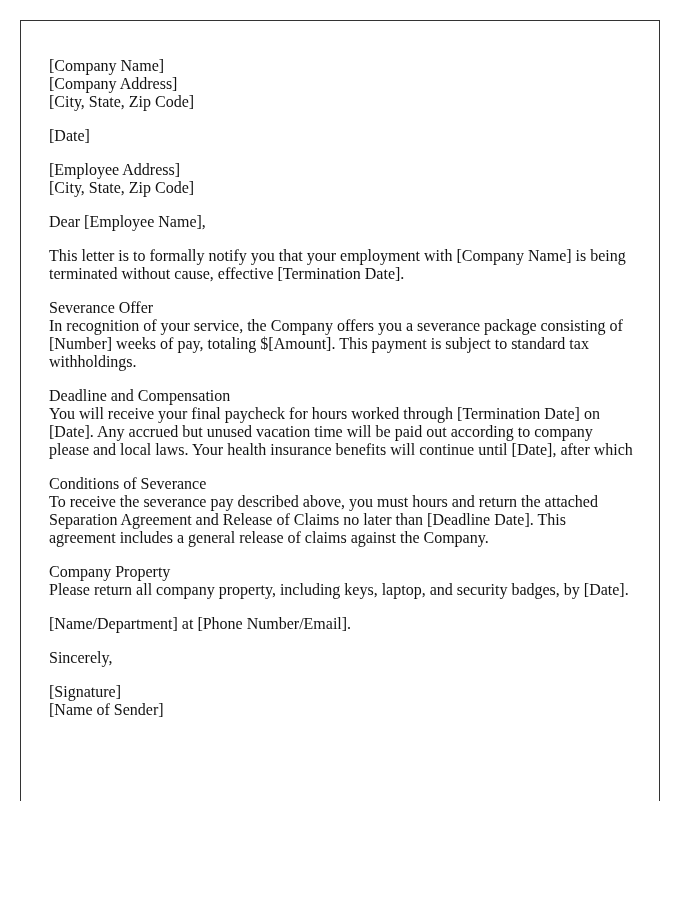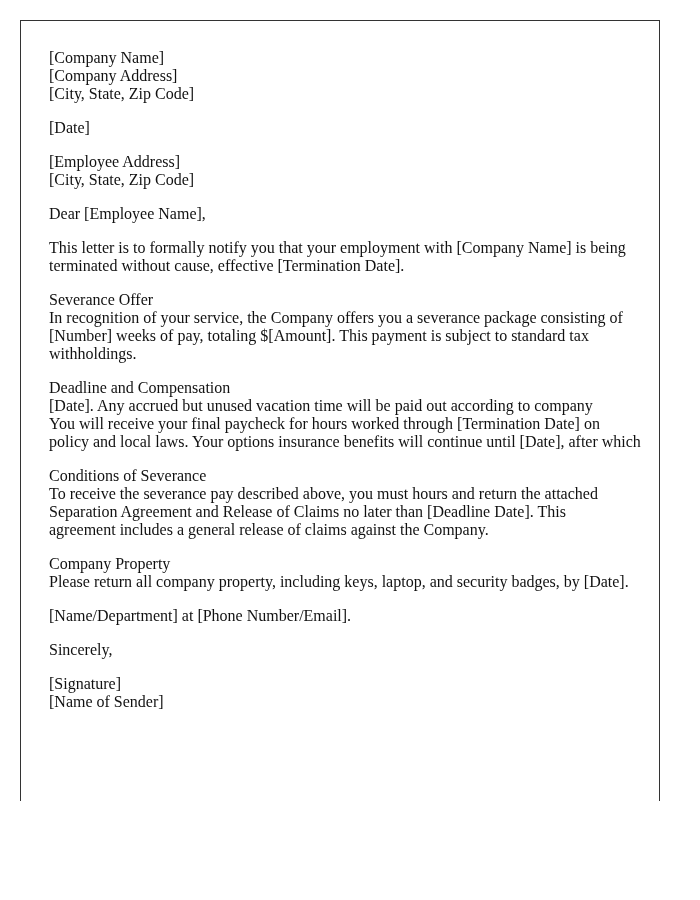--- a/index.html
+++ b/index.html
@@ -9,21 +9,21 @@
       left: 20px; top: 20px;
       width: 640px; height: 781px;
       border-top: 1px solid #333333;
       border-left: 1px solid #333333;
       border-right: 1px solid #333333;
       box-sizing: border-box;
       overflow: hidden;
     }
     .content {
       position: absolute;
-      left: 28px; top: 28px;
+      left: 28px; top: 36px;
       width: 590px;
       font-family: "Liberation Serif", "DejaVu Serif", serif;
       font-size: 16px;
       line-height: 18px;
       color: #111111;
     }
     .line { display: block; white-space: nowrap; }
     .block { margin: 0 0 16px 0; }
     .heading { font-weight: normal; display: block; }
   </style>
@@ -59,23 +59,23 @@
 
     <div class="block">
       <span class="heading">Severance Offer</span>
       <span class="line">In recognition of your service, the Company offers you a severance package consisting of</span>
       <span class="line">[Number] weeks of pay, totaling $[Amount]. This payment is subject to standard tax</span>
       <span class="line">withholdings.</span>
     </div>
 
     <div class="block">
       <span class="heading">Deadline and Compensation</span>
+      <span class="line">You will receive your final paycheck for hours worked through [Termination Date] on</span>
       <span class="line">[Date]. Any accrued but unused vacation time will be paid out according to company</span>
-      <span class="line">You will receive your final paycheck for hours worked through [Termination Date] on</span>
-      <span class="line">policy and local laws. Your options insurance benefits will continue until [Date], after which</span>
+      <span class="line">please and local laws. Your health insurance benefits will continue until [Date], after which</span>
     </div>
 
     <div class="block">
       <span class="heading">Conditions of Severance</span>
       <span class="line">To receive the severance pay described above, you must hours and return the attached</span>
       <span class="line">Separation Agreement and Release of Claims no later than [Deadline Date]. This</span>
       <span class="line">agreement includes a general release of claims against the Company.</span>
     </div>
 
     <div class="block">

